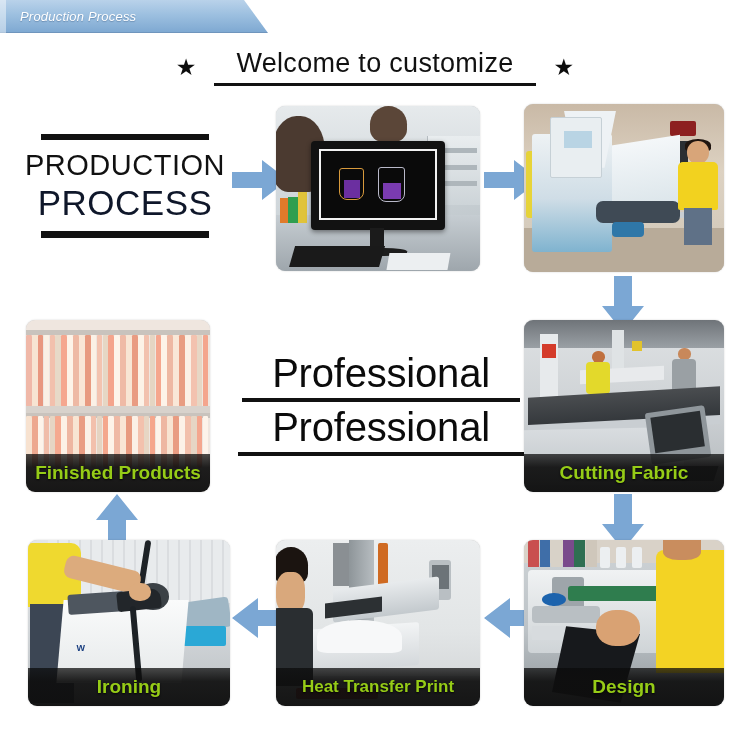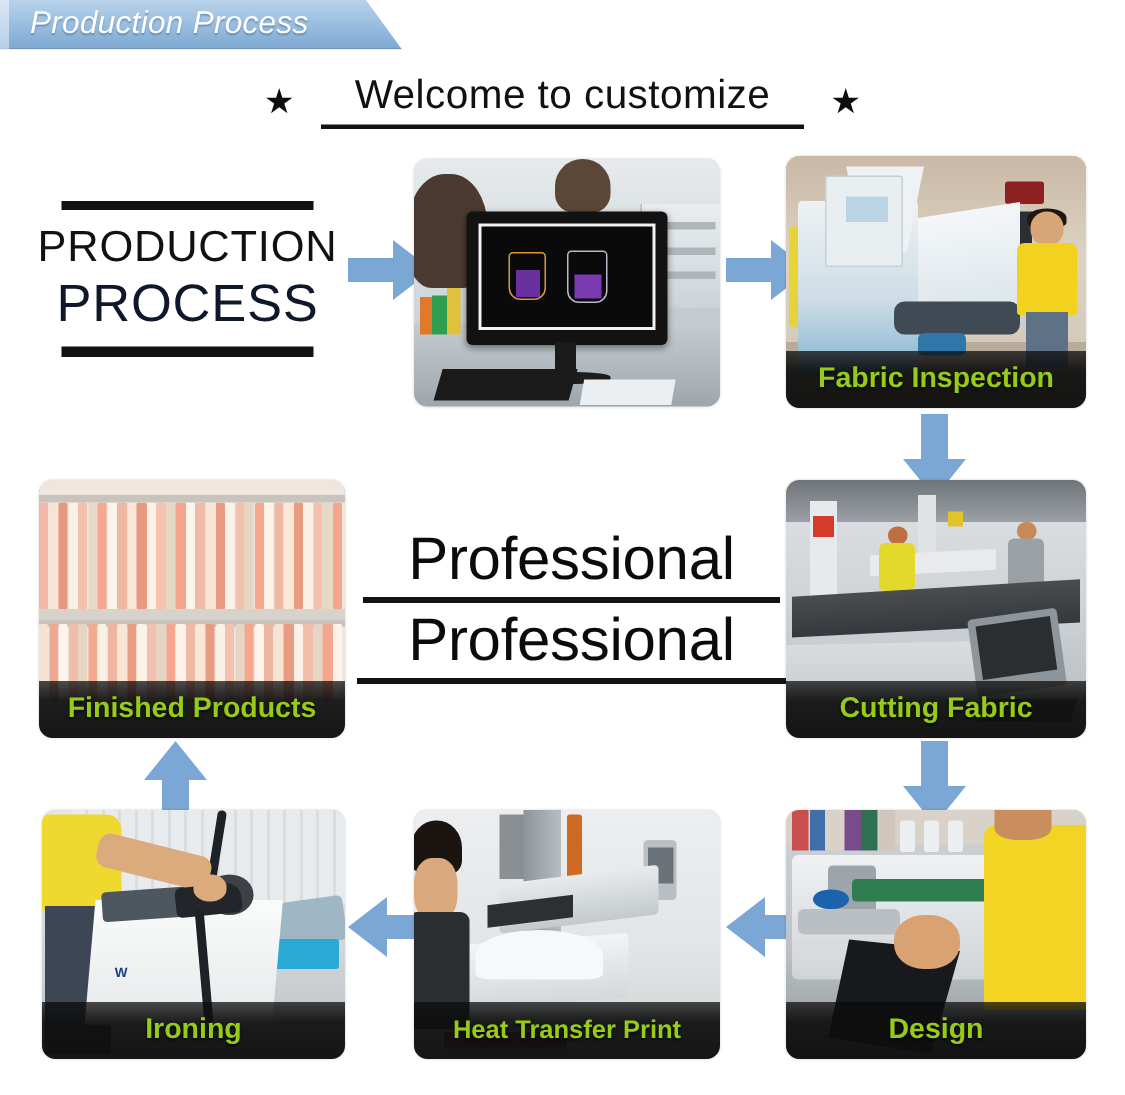--- a/index.html
+++ b/index.html
@@ -18,21 +18,21 @@
   .tab {
     position: absolute; left: 0; top: 0; width: 268px; height: 33px;
     background: linear-gradient(to bottom, #b9d2ea 0%, #9dc0e0 45%, #7fa9d2 100%);
     border-bottom: 1px solid #6f95bd;
     -webkit-clip-path: polygon(0 0, 244px 0, 268px 100%, 0 100%);
     clip-path: polygon(0 0, 244px 0, 268px 100%, 0 100%);
     display: flex; align-items: center;
   }
   .tab-stripe { position: absolute; left: 0; top: 0; width: 6px; height: 33px; background: rgba(255,255,255,.45); }
   .tab-title {
-    font-style: italic; font-weight: 400; font-size: 21px; color: #ffffff;
+    font-style: italic; font-weight: 400; font-size: 13px; color: #ffffff;
     margin-left: 20px; letter-spacing: .2px; white-space: nowrap;
     text-shadow: 0 1px 1px rgba(60,90,130,.45);
   }
 
   
   .welcome { position: absolute; left: 0; top: 44px; width: 750px; height: 46px;
              display: flex; align-items: center; justify-content: center; gap: 18px; }
   .star { font-size: 23px; color: #0d0d0d; line-height: 1; }
   .welcome-text-wrap { padding: 0 22px 4px 22px; border-bottom: 3px solid #111; }
   .welcome-text { font-size: 27px; color: #111; letter-spacing: .3px; white-space: nowrap; }
@@ -286,32 +286,29 @@
         <div class="fi-rack"></div>
         <div class="fi-roll"></div>
           <div class="fi-roll2"></div>
         <div class="fi-man">
             <div class="hair"></div>
             <div class="h"></div>
             <div class="b"></div>
             <div class="lg"></div>
           </div>
       </div>
-      <div class="caption">
-        <span>Fabric Inspection</span>
-      </div>
     </div>
 
     <div class="arrow" style="left:600px; top:180px; width:46px; height:56px;">
       <svg viewBox="0 0 46 56">
           <polygon points="14,0 32,0 32,30 44,30 23,56 2,30 14,30" fill="#7ba7d4"></polygon>
         </svg>
     </div>
 
-    <div class="card" style="left:26px; top:224px; width:204px; height:172px;">
+    <div class="card" style="left:26px; top:224px; width:184px; height:172px;">
       <div class="photo">
         <div class="fp-bg"></div>
         <div class="fp-rod" style="top:6%"></div>
         <div class="fp-band" style="top:9%; height:42%;">
           <i style="left:0%;   background:#f0b8a8"></i>
             <i style="left:3.2%; background:#f7e4d2"></i>
           <i style="left:6.4%; background:#e8977f"></i>
             <i style="left:9.6%; background:#faf0e4"></i>
           <i style="left:12.8%;background:#f2c0ad"></i>
             <i style="left:16%;  background:#e7d9c8"></i>

